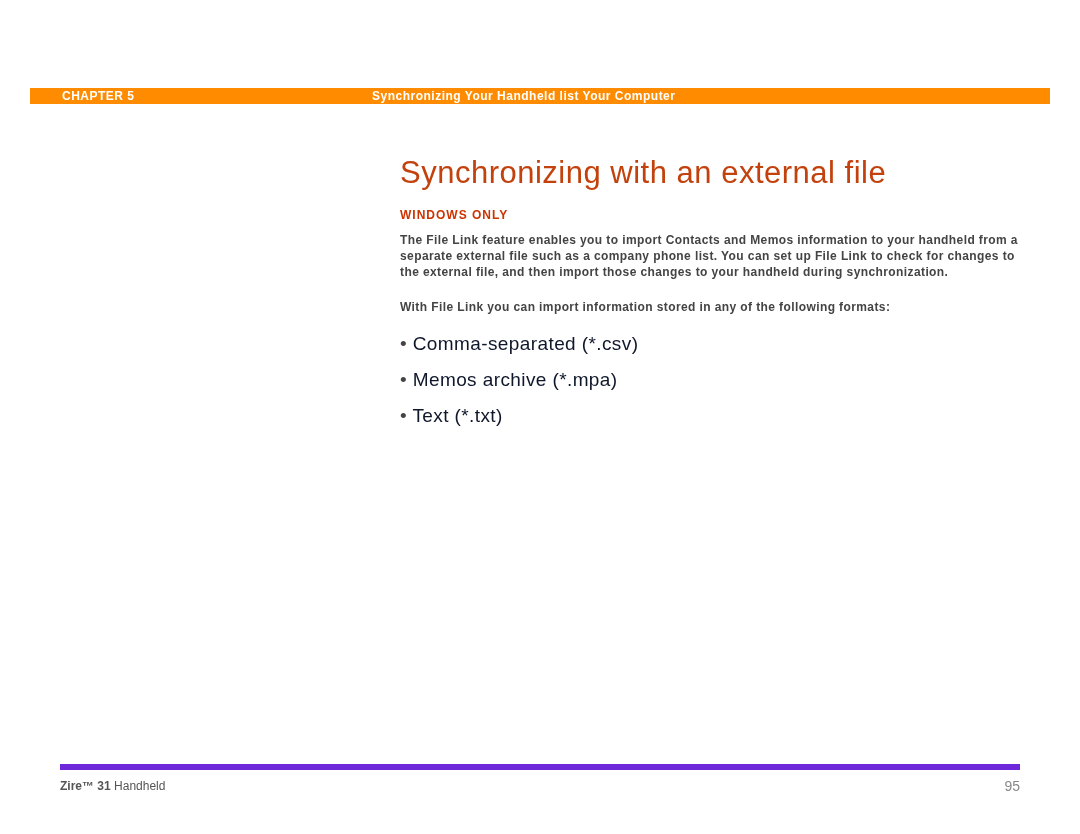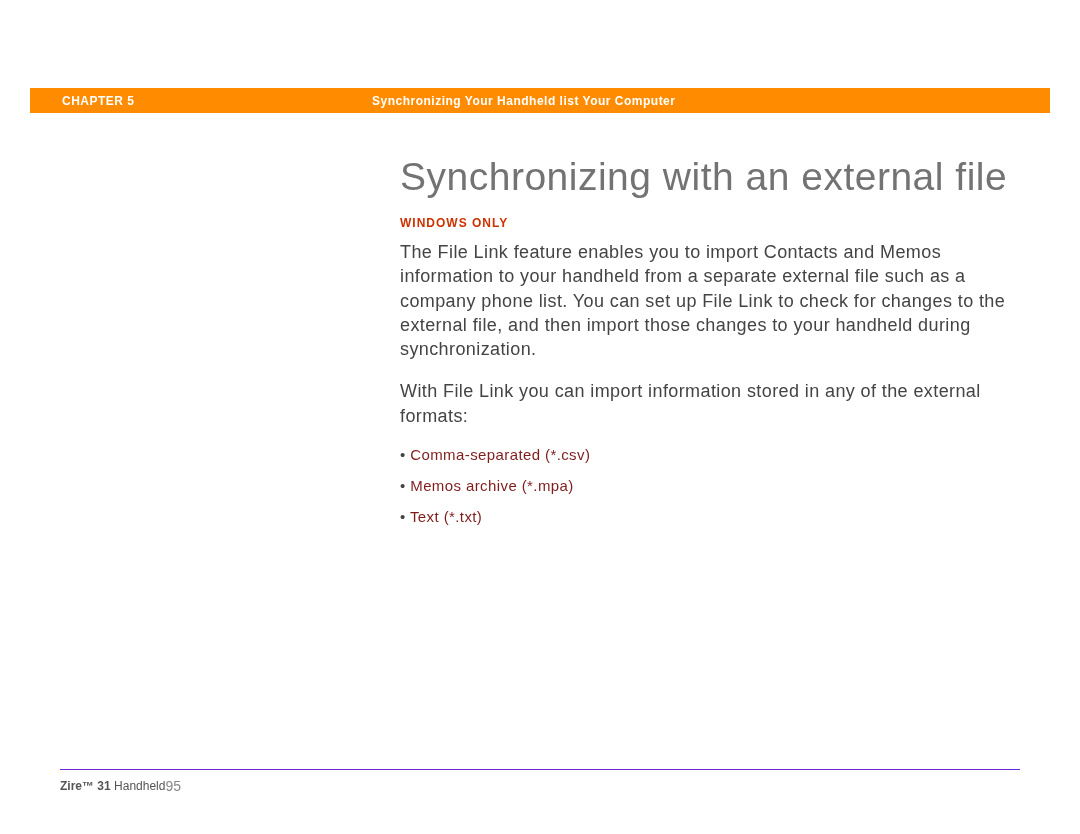--- a/index.html
+++ b/index.html
@@ -10,21 +10,21 @@
     font-family: Arial, Helvetica, sans-serif;
     background: #fff;
     position: relative;
     color: #333;
   }
   .header-bar {
     position: absolute;
     top: 88px;
     left: 30px;
     right: 30px;
-    height: 25px;
+    height: 16px;
     background: #ff8c00;
     display: flex;
     align-items: center;
     color: #fff;
     font-size: 12px;
     font-weight: bold;
     letter-spacing: 0.5px;
   }
   .chapter-label {
     padding-left: 32px;
@@ -34,64 +34,65 @@
     padding-left: 0;
   }
   .content {
     position: absolute;
     top: 155px;
     left: 400px;
     right: 60px;
   }
   h1 {
     font-weight: normal;
-    font-size: 39px;
-    color: #737373;
+    font-size: 31px;
+    color: #c2410c;
     margin: 0 0 14px 0;
     letter-spacing: 0.5px;
   }
   .platform-note {
     color: #cc3300;
     font-size: 12px;
     font-weight: bold;
     letter-spacing: 1px;
     margin-bottom: 10px;
     margin-top: 17px;
   }
   .body-text {
-    font-size: 18px;
+    font-size: 12px;
     color: #444;
     line-height: 1.35;
     letter-spacing: 0.4px;
     margin-bottom: 18px;
+    font-weight: bold;
   }
   .bullet-list {
     margin: 0 0 18px 0;
     padding: 0;
     list-style: none;
   }
   .bullet-list li {
-    font-size: 15px;
-    color: #7f1d1d;
+    font-size: 19px;
+    color: #0f172a;
     letter-spacing: 0.4px;
     margin-bottom: 14px;
   }
   .bullet-list li::before {
     content: "•  ";
     color: #444;
   }
   .footer {
     position: absolute;
     left: 60px;
     right: 60px;
     bottom: 40px;
-    border-top: 1px solid #6d28d9;
+    border-top: 6px solid #6d28d9;
     padding-top: 8px;
     display: flex;
-    justify-content: flex-start;
+    justify-content: space-between;
     align-items: center;
     font-size: 12px;
     color: #555;
   }
   .footer-left .bold {
     font-weight: bold;
   }
   .footer-right {
     font-size: 14px;
     color: #888;
@@ -102,21 +103,21 @@
 
 <div class="header-bar">
   <div class="chapter-label">CHAPTER 5</div>
   <div class="chapter-title">Synchronizing Your Handheld list Your Computer</div>
 </div>
 
 <div class="content">
   <h1>Synchronizing with an external file</h1>
   <div class="platform-note">WINDOWS ONLY</div>
   <div class="body-text">The File Link feature enables you to import Contacts and Memos information to your handheld from a separate external file such as a company phone list. You can set up File Link to check for changes to the external file, and then import those changes to your handheld during synchronization.</div>
-  <div class="body-text">With File Link you can import information stored in any of the external formats:</div>
+  <div class="body-text">With File Link you can import information stored in any of the following formats:</div>
   <ul class="bullet-list">
     <li>Comma-separated (*.csv)</li>
     <li>Memos archive (*.mpa)</li>
     <li>Text (*.txt)</li>
   </ul>
 </div>
 
 <div class="footer">
   <div class="footer-left">
     <span class="bold">Zire™ 31</span><span> Handheld</span>

